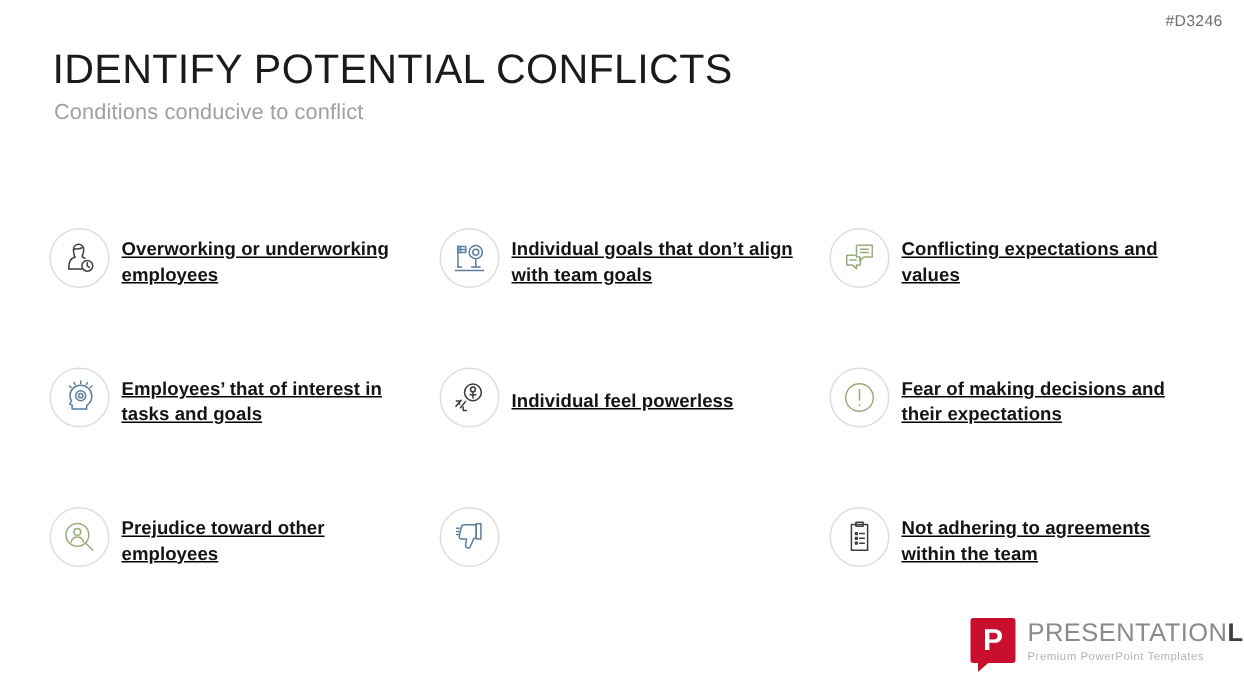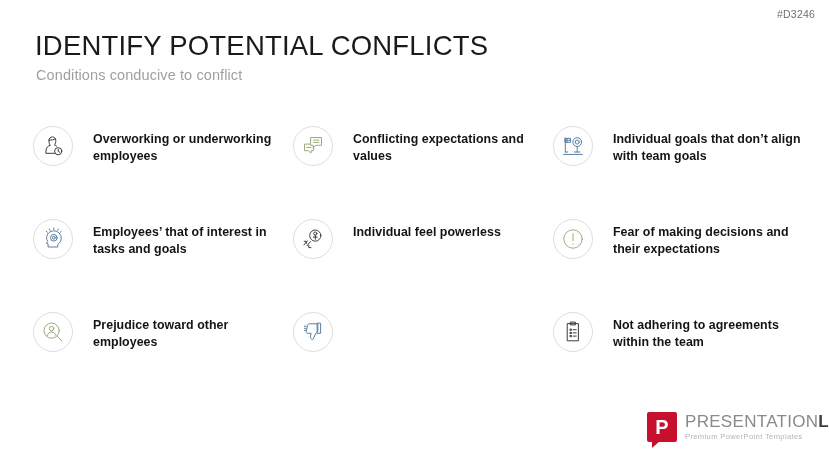--- a/index.html
+++ b/index.html
@@ -56,22 +56,23 @@
     position: absolute;
     top: 125px;
     left: 33px;
     width: 770px;
     display: grid;
     grid-template-columns: 260px 260px 250px;
     grid-auto-rows: 93px;
   }
   .cell {
     display: flex;
-    align-items: flex-start;
-    gap: 20px;
+    align-items: center;
+    gap: 8px;
+    text-decoration: underline;
   }
   .badge {
     flex: 0 0 auto;
     width: 40px;
     height: 40px;
     border-radius: 50%;
     border: 1px solid #dedede;
     background: #ffffff;
     display: flex;
     align-items: center;
@@ -169,32 +170,20 @@
         <path d="M8 6.5c0-2.1 1.5-3.6 3.4-3.6s3.4 1.5 3.4 3.6c0 1.6-.3 3-1 4.1"></path>
         <path d="M8 6.5c0 2 .2 3.6 1 4.8"></path>
         <path d="M8.1 5.9c1.8.3 4.6.2 6.4-1.1"></path>
         <path d="M9 11.3c-2.3.8-3.6 2.2-3.9 4.6l-.3 3.4h8.6"></path>
         <path d="M13.8 11.3c.7.2 1.3.5 1.8.9"></path>
         <circle cx="17.2" cy="17.2" r="3.6"></circle>
         <path d="M17.2 15.2v2.1l1.4.9"></path>
       </svg>
     </span>
     <span class="cell-label">Overworking or underworking employees</span>
-  </div>
-
-  <div class="cell">
-    <span class="badge">
-      <svg width="24" height="24" viewBox="0 0 24 24" fill="none" stroke="#9aac7c" stroke-width="1" stroke-linecap="round" stroke-linejoin="round">
-        <path d="M10 3.5h10.5v7.8H15l-2.8 2.6v-2.6H10z"></path>
-        <path d="M12.6 6.1h5.4M12.6 8.4h5.4"></path>
-        <path d="M9.2 10.1H3.5v6.6h3.9l2.6 2.4v-2.4h2.6v-4.3"></path>
-        <path d="M5.6 13.4h4.2"></path>
-      </svg>
-    </span>
-    <span class="cell-label">Conflicting expectations and values</span>
   </div>
 
   <div class="cell">
     <span class="badge">
       <svg width="24" height="24" viewBox="0 0 24 24" fill="none" stroke="#5b7e9e" stroke-width="1" stroke-linecap="round" stroke-linejoin="round">
         <path d="M4.3 4v14"></path>
         <path d="M4.3 4.4h5.2v3.9H4.3z"></path>
         <path d="M6 4.4v3.9M4.3 6.3h5.2"></path>
         <circle cx="16.2" cy="8.1" r="4.4"></circle>
         <circle cx="16.2" cy="8.1" r="2"></circle>
@@ -202,20 +191,32 @@
         <path d="M13.4 18h5.6"></path>
         <path d="M2.6 20.4h18.8"></path>
         <path d="M4.3 18h2.4"></path>
       </svg>
     </span>
     <span class="cell-label">Individual goals that don’t align with team goals</span>
   </div>
 
   <div class="cell">
     <span class="badge">
+      <svg width="24" height="24" viewBox="0 0 24 24" fill="none" stroke="#9aac7c" stroke-width="1" stroke-linecap="round" stroke-linejoin="round">
+        <path d="M10 3.5h10.5v7.8H15l-2.8 2.6v-2.6H10z"></path>
+        <path d="M12.6 6.1h5.4M12.6 8.4h5.4"></path>
+        <path d="M9.2 10.1H3.5v6.6h3.9l2.6 2.4v-2.4h2.6v-4.3"></path>
+        <path d="M5.6 13.4h4.2"></path>
+      </svg>
+    </span>
+    <span class="cell-label">Conflicting expectations and values</span>
+  </div>
+
+  <div class="cell">
+    <span class="badge">
       <svg width="24" height="24" viewBox="0 0 24 24" fill="none" stroke="#5b7e9e" stroke-width="1" stroke-linecap="round" stroke-linejoin="round">
         <path d="M16.8 19.6v-2.3c2.1-1.3 3.4-3.5 3.4-6.1 0-4.1-3.3-7.3-7.4-7.3-4 0-7.2 3.1-7.2 7 0 1.3.4 2.4 1.1 3.5l-1.3 2 1.7.5v2.7z"></path>
         <circle cx="12.8" cy="10.8" r="3.3"></circle>
         <circle cx="12.8" cy="10.8" r="1.4"></circle>
         <path d="M12.8 2.6V1M9 3.3 8.3 2M16.6 3.3 17.3 2M6.4 5.3 5.3 4.3M19.2 5.3l1.1-1"></path>
       </svg>
     </span>
     <span class="cell-label">Employees’ that of interest in tasks and goals</span>
   </div>
 

